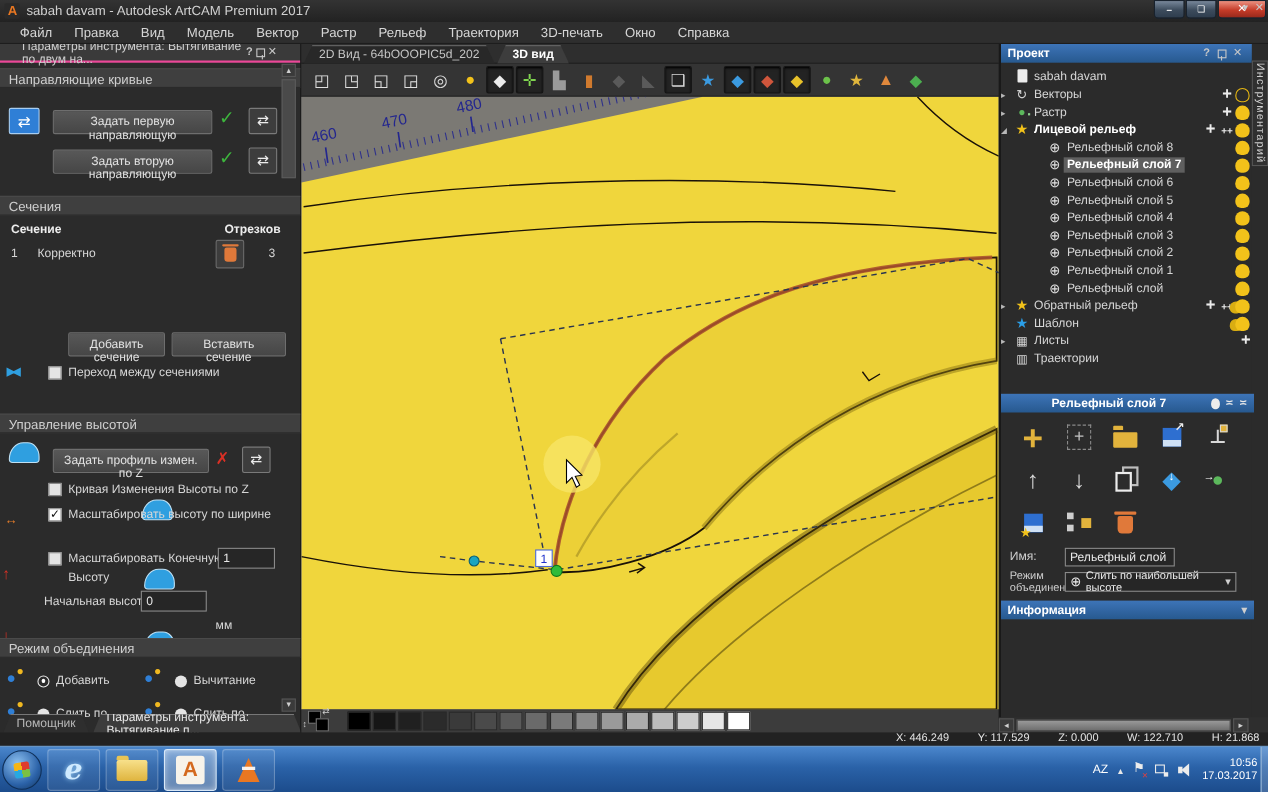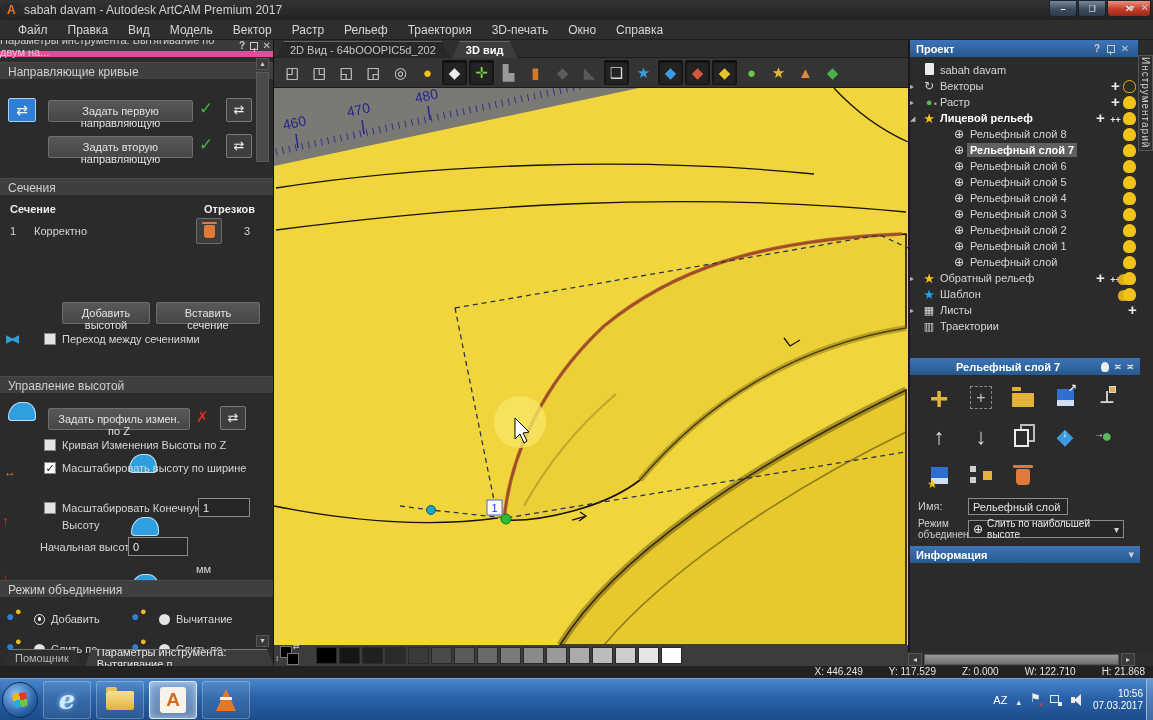--- a/index.html
+++ b/index.html
@@ -35,22 +35,22 @@
   .ddarrow::before{content:"▾";color:#cfcfcf;}
   .cam{width:12px;height:8px;background:#c4c4c4;border-radius:1px;position:relative;}
   .cam::before{content:"";position:absolute;top:-2px;left:3px;width:5px;height:2px;background:#c4c4c4;}
   .pause{display:flex;gap:2px;}
   .pause i{width:3px;height:9px;background:#cf4a3a;}
   .stopb{width:9px;height:9px;background:#cf4a3a;}
   .rec-spacer{flex:1;}
 
   
   #toolpanel{position:absolute;left:0;top:40px;width:274px;height:626px;background:#2b2b2b;border-right:1px solid #161616;overflow:hidden;}
-  .phead{position:absolute;left:0;top:0;width:100%;height:17px;background:#3a3a3a;border-bottom:6px solid #ec4899;
-         display:flex;align-items:center;padding:0 0;color:#cfcfcf;font-size:11px;}
+  .phead{position:absolute;left:0;top:0;width:100%;height:17px;background:#3a3a3a;border-bottom:2px solid #ec4899;
+         display:flex;align-items:center;padding:0 20px;color:#cfcfcf;font-size:11px;}
   .phead .sp{flex:1;}
   .hico{width:14px;height:13px;display:flex;align-items:center;justify-content:center;color:#c8c8c8;font-size:10px;}
   .hq::before{content:"?";font-weight:bold;}
   .hpin{position:relative;}
   .hpin::before{content:"";width:6px;height:6px;border:1px solid #c8c8c8;display:block;}
   .hpin::after{content:"";position:absolute;left:6px;top:9px;width:1px;height:4px;background:#c8c8c8;}
   .hx::before{content:"✕";}
   .sec{position:absolute;left:0;width:274px;height:18px;background:#3f3f3f;border-top:1px solid #4a4a4a;border-bottom:1px solid #2a2a2a;
        color:#cfcfcf;font-size:12px;padding:2px 0 0 8px;}
   .btn{position:absolute;background:linear-gradient(#585858,#464646);border:1px solid #6e6e6e;border-radius:2px;
@@ -296,21 +296,21 @@
 
     <div class="sec" style="top:138px;">Сечения</div>
     <span class="lblb" style="left:10px;top:163px;">Сечение</span>
     <span class="lblb" style="left:204px;top:163px;">Отрезков</span>
     <span class="lbl" style="left:10px;top:185px;">1</span>
     <span class="lbl" style="left:34px;top:185px;">Корректно</span>
     <span class="trashbtn" style="left:196px;top:178px;">
         <span class="trash"></span>
       </span>
     <span class="lbl" style="left:244px;top:185px;">3</span>
-    <button class="btn" style="left:62px;top:262px;width:88px;">Добавить высотой</button>
+    <button class="btn" style="left:62px;top:262px;width:88px;">Добавить сечение</button>
     <button class="btn" style="left:156px;top:262px;width:104px;">Вставить сечение</button>
     <span class="lpi ic-bow" style="left:6px;top:288px;"></span>
     <span class="cb unchecked" style="left:44px;top:293px;"></span>
     <span class="lbl" style="left:62px;top:293px;">Переход между сечениями</span>
 
     <div class="sec" style="top:336px;">Управление высотой</div>
     <span class="lpi" style="left:8px;top:362px;">
         <span class="mound"></span>
       </span>
     <button class="btn" style="left:48px;top:368px;width:142px;">Задать профиль измен. по Z</button>
@@ -811,19 +811,19 @@
         </span>
     </div>
     <div id="tray">
       <span class="trlang">AZ</span>
       <span class="trup"></span>
       <span class="trflag"></span>
       <span class="trnet"></span>
       <span class="trspk"></span>
       <div id="clock">
         <div>10:56</div>
-        <div>07.03.2017</div>
+        <div>17.03.2017</div>
       </div>
     </div>
     <span id="showdesk"></span>
   </div>
 
 </div>
 
 </body></html>

